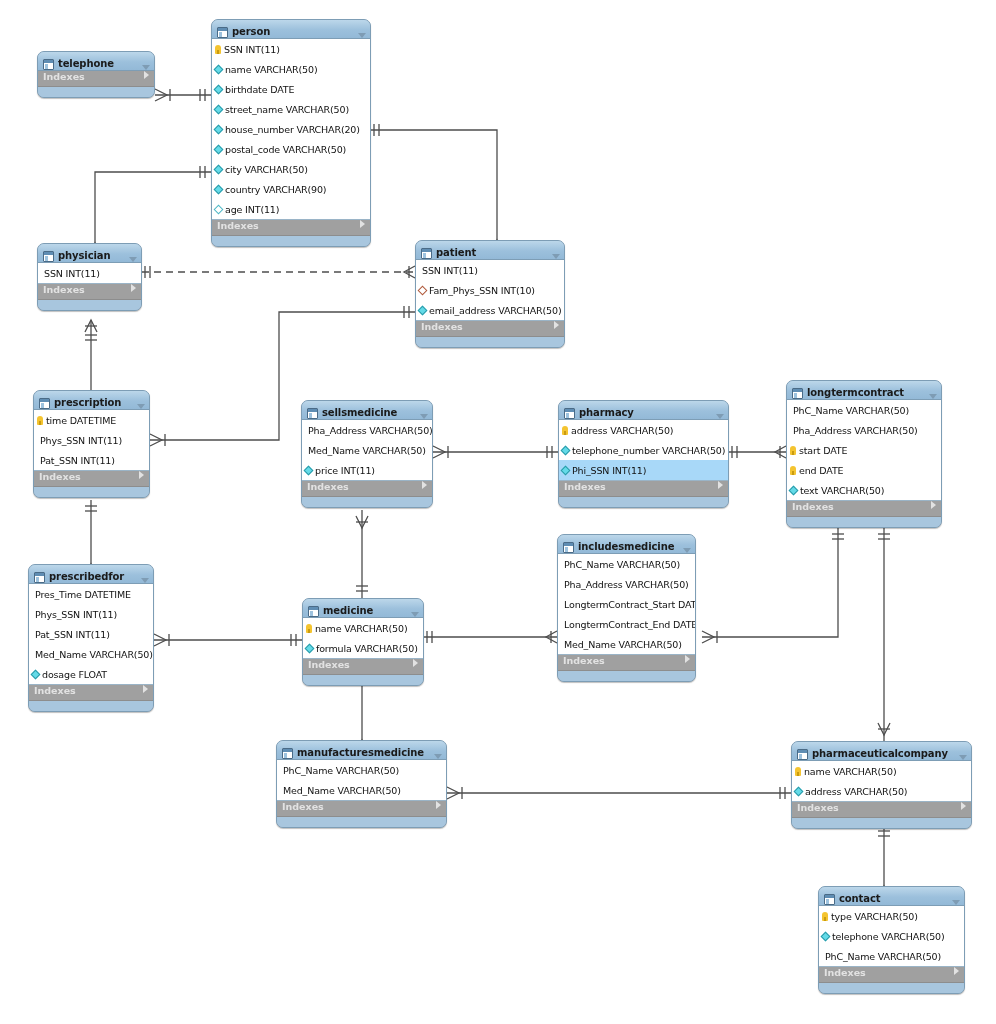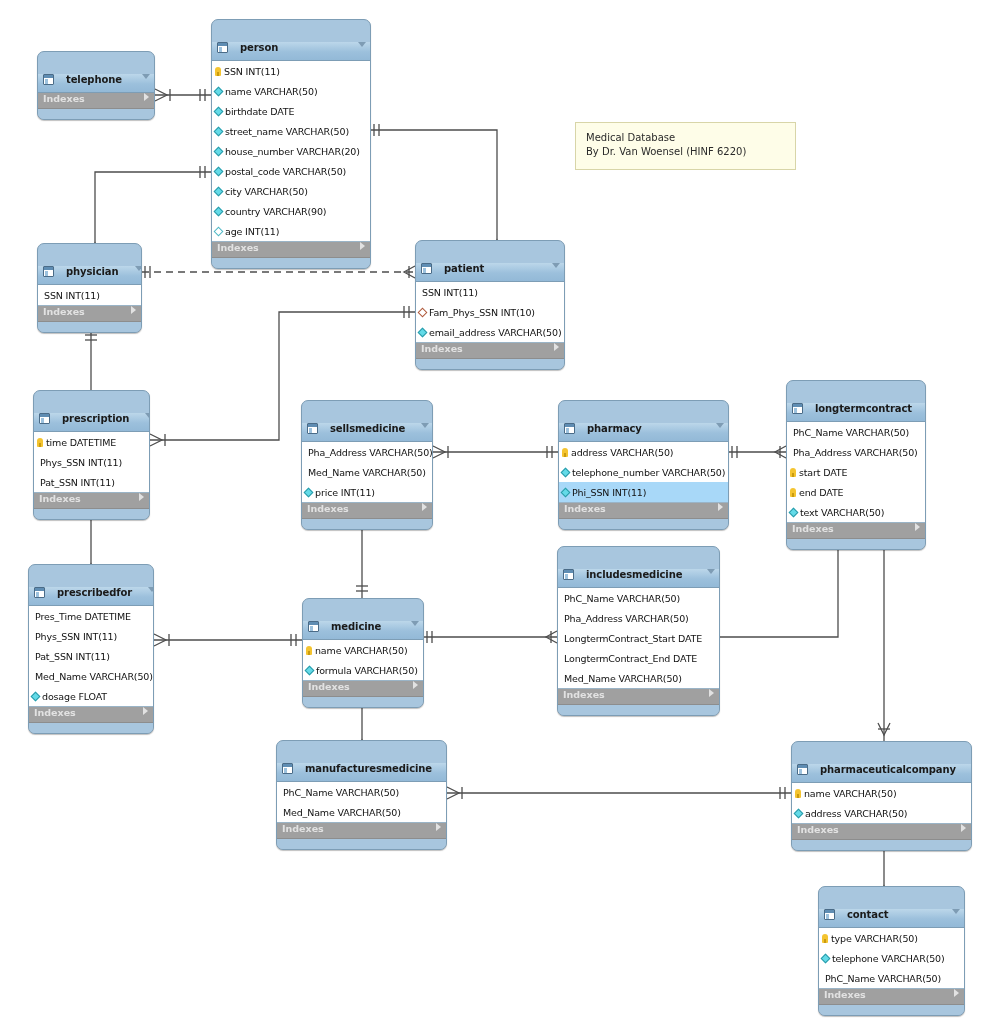--- a/index.html
+++ b/index.html
@@ -36,24 +36,23 @@
     border: 1px solid #7d9db5;
     box-shadow: 0 1px 1px rgba(0,0,0,0.25);
     overflow: hidden;
   }
   .tbl-hdr {
     height: 19px;
     box-sizing: border-box;
     background: linear-gradient(to bottom, #bcd7ea 0%, #9cc0dc 55%, #93b9d7 100%);
     border-bottom: 1px solid #7d9db5;
     display: flex;
-    align-items: flex-start;
+    align-items: flex-end;
     padding: 0 4px 0 5px;
-    gap: 12px;
-    margin-top: 22px;
+    gap: 4px;
   }
   .tbl-icon {
     width: 11px;
     height: 11px;
     flex: 0 0 11px;
     border: 1px solid #4a6b87;
     background: #ffffff;
     border-radius: 1px;
     position: relative;
     box-sizing: border-box;
@@ -515,21 +514,21 @@
             <span class="gl gl-dia"></span>
             <span class="col-txt">Phi_SSN INT(11)</span>
           </div>
         </div>
         <div class="tbl-idx">
           <span class="idx-txt">Indexes</span>
           <span class="idx-caret"></span>
         </div>
         <div class="tbl-foot"></div>
       </div>
-      <div class="tbl" style="left: 786px; top: 380px; width: 140px;">
+      <div class="tbl" style="left: 786px; top: 380px; width: 156px;">
         <div class="tbl-hdr">
           <span class="tbl-icon"></span>
           <span class="tbl-name">longtermcontract</span>
           <span class="tbl-caret"></span>
         </div>
         <div class="tbl-cols">
           <div class="col">
             <span class="gl gl-none"></span>
             <span class="col-txt">PhC_Name VARCHAR(50)</span>
           </div>
@@ -605,21 +604,21 @@
             <span class="gl gl-dia"></span>
             <span class="col-txt">formula VARCHAR(50)</span>
           </div>
         </div>
         <div class="tbl-idx">
           <span class="idx-txt">Indexes</span>
           <span class="idx-caret"></span>
         </div>
         <div class="tbl-foot"></div>
       </div>
-      <div class="tbl" style="left: 557px; top: 546px; width: 163px;">
+      <div class="tbl" style="left: 557px; top: 534px; width: 139px;">
         <div class="tbl-hdr">
           <span class="tbl-icon"></span>
           <span class="tbl-name">includesmedicine</span>
           <span class="tbl-caret"></span>
         </div>
         <div class="tbl-cols">
           <div class="col">
             <span class="gl gl-none"></span>
             <span class="col-txt">PhC_Name VARCHAR(50)</span>
           </div>
@@ -711,18 +710,14 @@
           </div>
         </div>
         <div class="tbl-idx">
           <span class="idx-txt">Indexes</span>
           <span class="idx-caret"></span>
         </div>
         <div class="tbl-foot"></div>
       </div>
     </div>
 
-  <div class="note" style="left:575px; top:122px; width:221px; height:48px;">
-    <div class="note-line">Medical Database</div>
-    <div class="note-line">By Dr. Van Woensel (HINF 6220)</div>
-  </div>
 
 </div>
 
 </body></html>

